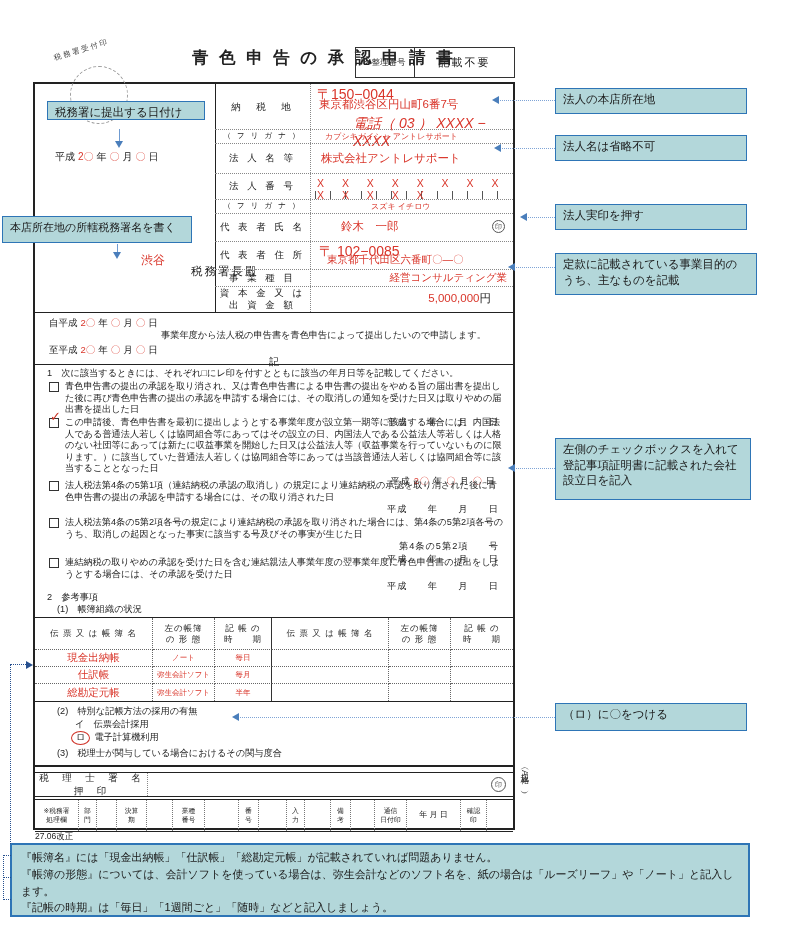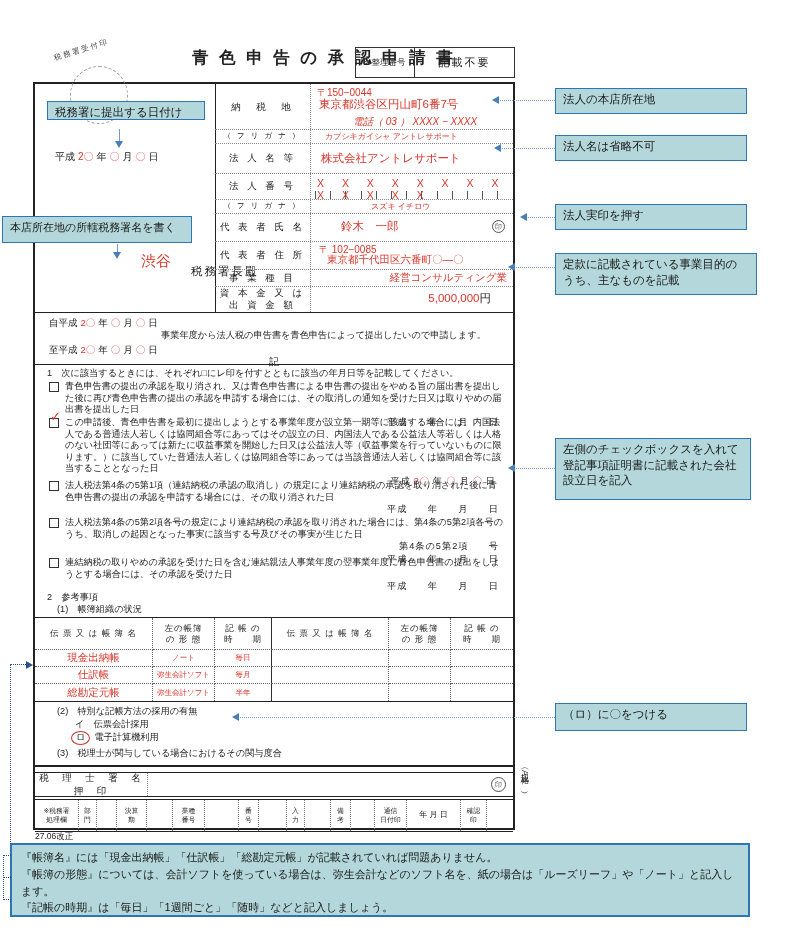--- a/index.html
+++ b/index.html
@@ -15,21 +15,21 @@
   .refbox .lab{width:58px;border-right:1px solid #333;font-size:8.5px;display:flex;align-items:center;justify-content:center;}
   .refbox .val{flex:1;font-size:11px;letter-spacing:2px;display:flex;align-items:center;justify-content:center;}
   
   #form{left:33px;top:82px;width:482px;height:748px;border:2px solid #222;z-index:1;}
   .hline{position:absolute;left:0;right:0;border-top:1.5px solid #222;}
   .vline{position:absolute;border-left:1.5px solid #222;}
   .frow{position:absolute;left:180px;right:0;display:flex;border-bottom:1px dotted #888;}
   .frow .lbl{width:95px;border-right:1px dotted #888;display:flex;align-items:center;justify-content:center;font-size:9.5px;letter-spacing:3px;text-align:center;flex-direction:column;line-height:1.25;}
   .frow .lbl.small{font-size:7.5px;letter-spacing:2px;}
   .frow .val{flex:1;position:relative;}
-  .zip{font-size:10px;}
+  .zip{font-size:14px;}
   .mainval{font-size:11.5px;}
   .kana{font-size:8px;}
   .dt span{margin-right:3px;}
   .cb{display:inline-block;width:8px;height:8px;border:1.2px solid #333;background:#fff;}
   .seal{display:inline-flex;width:13px;height:13px;border:1px solid #555;border-radius:50%;align-items:center;justify-content:center;font-size:7px;color:#555;flex:none;}
   .legal{font-size:9.2px;line-height:11.5px;color:#222;}
   .chk-item{position:absolute;left:12px;right:8px;padding-left:18px;}
   .chk-item .cbwrap{position:absolute;left:2px;top:1px;}
   .tick{position:absolute;left:1px;top:-7px;font-size:13px;font-weight:bold;color:#c82f21;}
   .dateline{text-align:right;padding-right:6px;margin-top:1px;font-size:9.2px;letter-spacing:1px;}
@@ -77,21 +77,21 @@
     <div class="val">記載不要</div>
   </div>
 
   <div class="abs" id="form">
     <div class="vline" style="left:180px;top:0;height:228px;"></div>
     <div class="hline" style="top:228px;"></div>
 
     <div class="abs dt" style="left:20px;top:66px;font-size:10px;">
       <span>平成</span><span class="red">2〇</span><span>年</span><span class="red">〇</span><span>月</span><span class="red">〇</span><span>日</span>
     </div>
-    <div class="abs red" style="left:106px;top:168px;font-size:15px;">渋谷</div>
+    <div class="abs red" style="left:106px;top:168px;font-size:12px;">渋谷</div>
     <div class="abs" style="left:156px;top:180px;font-size:11.5px;letter-spacing:2px;">税務署長殿</div>
 
     <div class="frow" style="top:0;height:45px;">
       <div class="lbl">納　税　地</div>
       <div class="val">
         <div class="abs red zip" style="left:6px;top:2px;">〒150−0044</div>
         <div class="abs red mainval" style="left:8px;top:13px;">東京都渋谷区円山町6番7号</div>
         <div class="abs red zip" style="left:42px;top:31px;font-style:italic;">電話（ 03 ） XXXX − XXXX</div>
       </div>
     </div>

